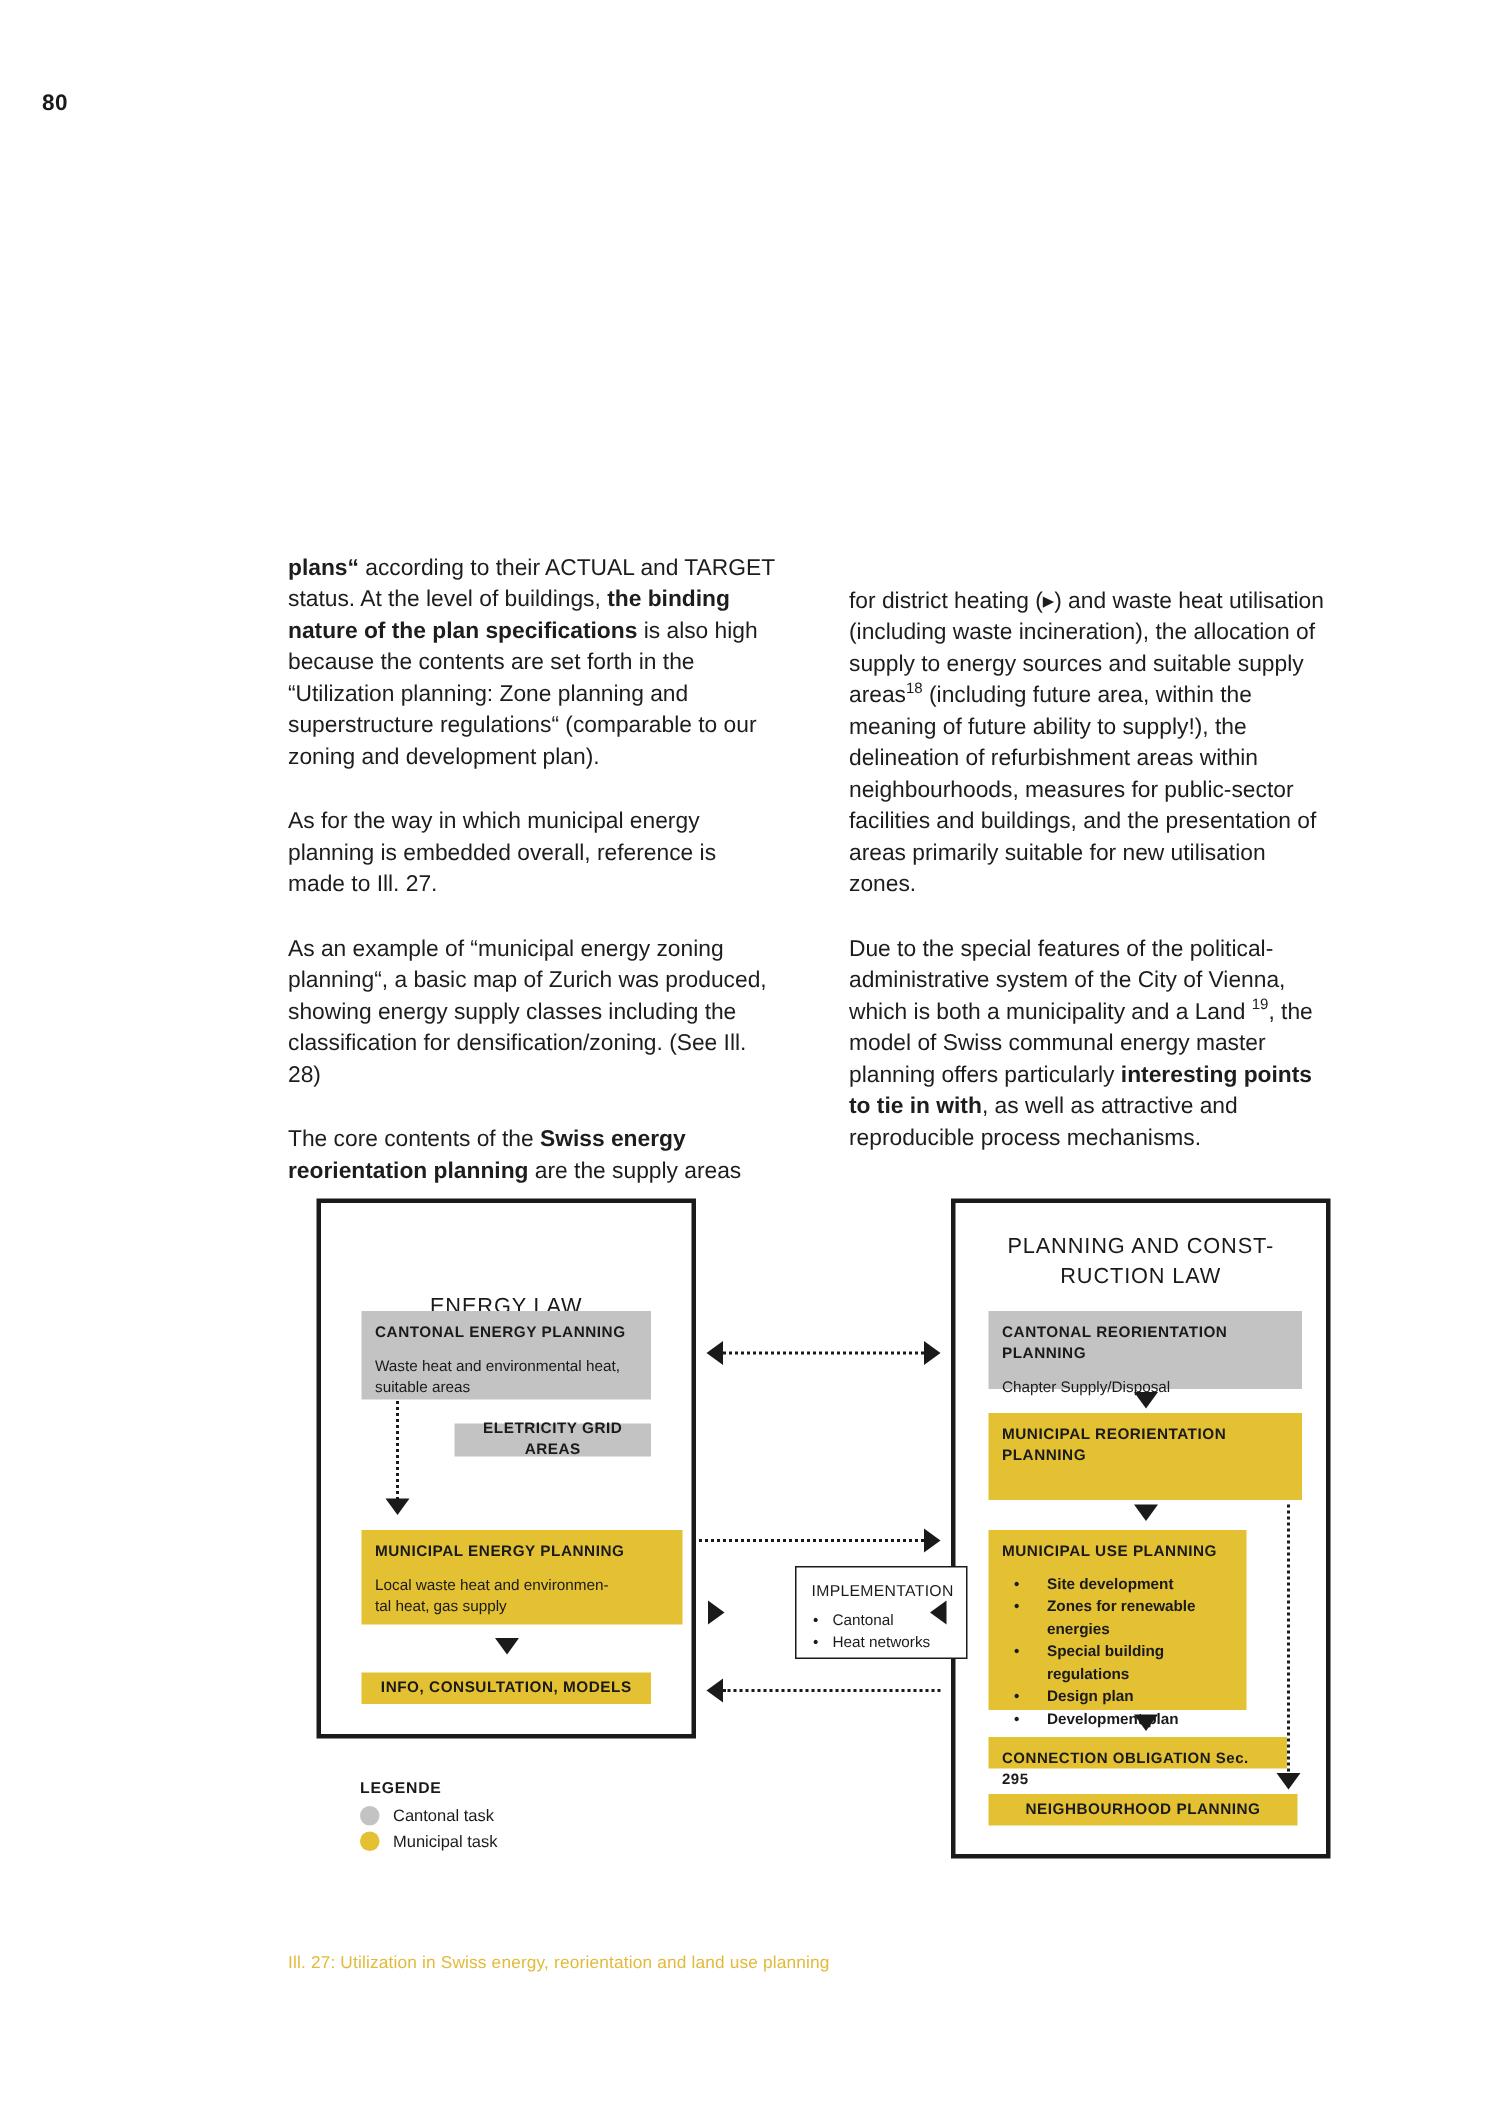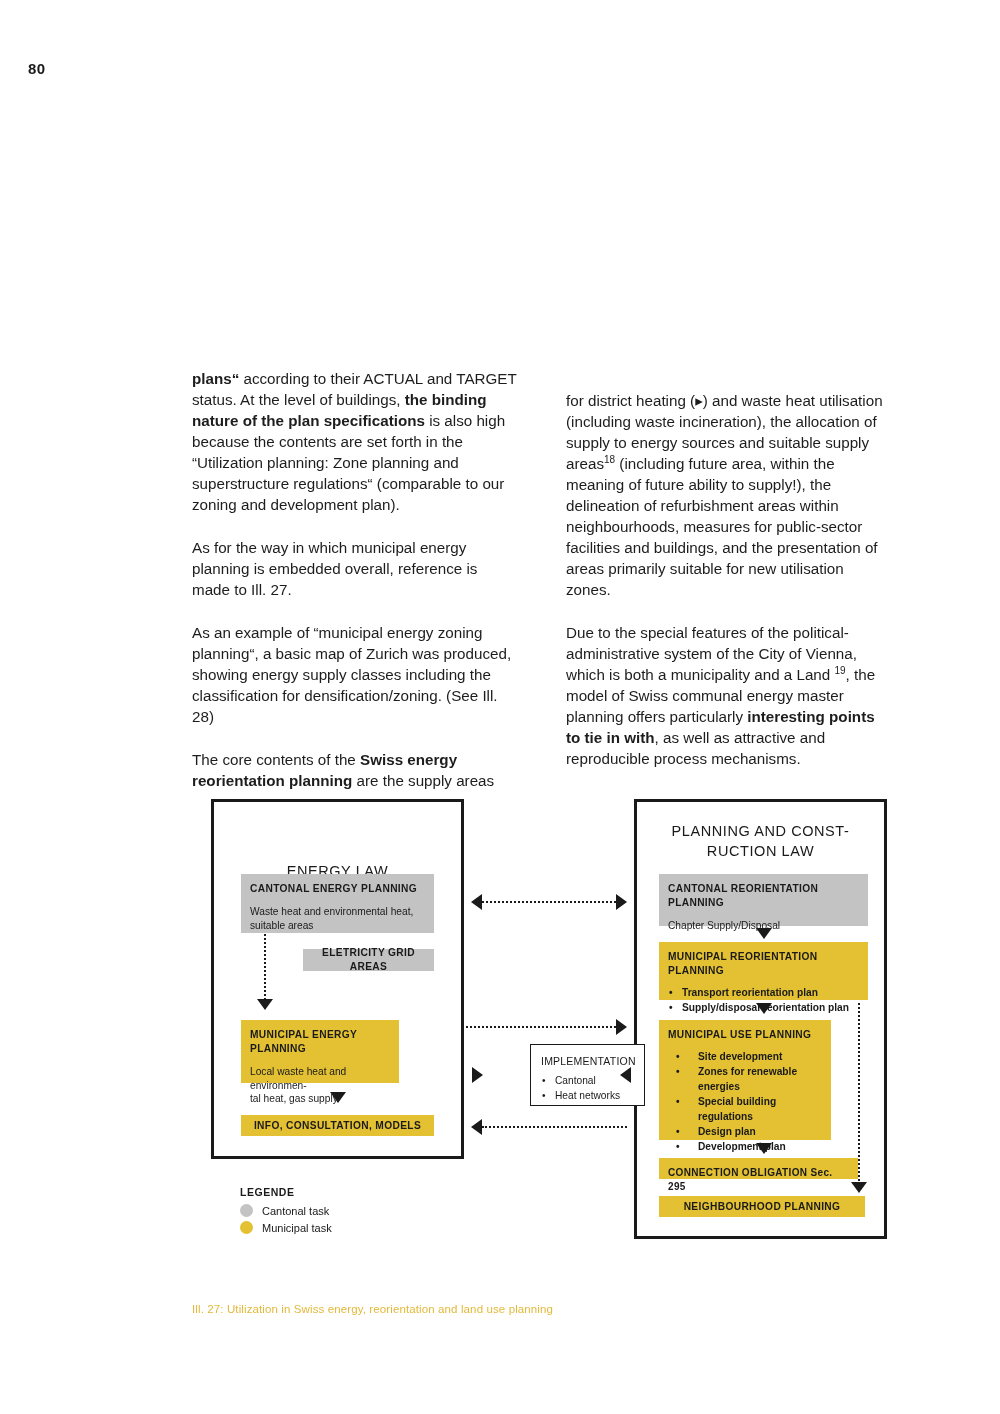--- a/index.html
+++ b/index.html
@@ -156,44 +156,40 @@
     <div class="bd">Waste heat and environmental heat, suitable areas</div>
   </div>
 
   <div class="node gray centered" style="left:303px;top:949px;width:131px;height:22px;">
     <div class="hd">ELETRICITY GRID AREAS</div>
   </div>
 
   <div class="dot-v" style="left:264px;top:934px;height:66px;"></div>
   <div class="tri-down" style="left:257px;top:999px;"></div>
 
-  <div class="node yellow" style="left:241px;top:1020px;width:158px;height:63px;">
+  <div class="node yellow" style="left:241px;top:1020px;width:214px;height:63px;">
     <div class="hd">MUNICIPAL ENERGY PLANNING</div>
     <div class="bd">Local waste heat and environmen-<br>tal heat, gas supply</div>
   </div>
 
   <div class="tri-down" style="left:330px;top:1092px;"></div>
 
   <div class="node yellow centered" style="left:241px;top:1115px;width:193px;height:21px;">
     <div class="hd">INFO, CONSULTATION, MODELS</div>
   </div>
 
   <div class="node gray" style="left:659px;top:874px;width:209px;height:52px;">
     <div class="hd">CANTONAL REORIENTATION PLANNING</div>
     <div class="bd">Chapter Supply/Disposal</div>
   </div>
 
   <div class="tri-down" style="left:756px;top:928px;"></div>
 
   <div class="node yellow" style="left:659px;top:942px;width:209px;height:58px;">
     <div class="hd">MUNICIPAL REORIENTATION PLANNING</div>
-    <ul class="bul">
-        <li>Transport reorientation plan</li>
-        <li>Supply/disposal reorientation plan</li>
-      </ul>
   </div>
 
   <div class="tri-down" style="left:756px;top:1003px;"></div>
 
   <div class="node yellow" style="left:659px;top:1020px;width:172px;height:120px;">
     <div class="hd">MUNICIPAL USE PLANNING</div>
     <ul class="bul wide">
         <li>Site development</li>
         <li>Zones for renewable energies</li>
         <li>Special building regulations</li>

